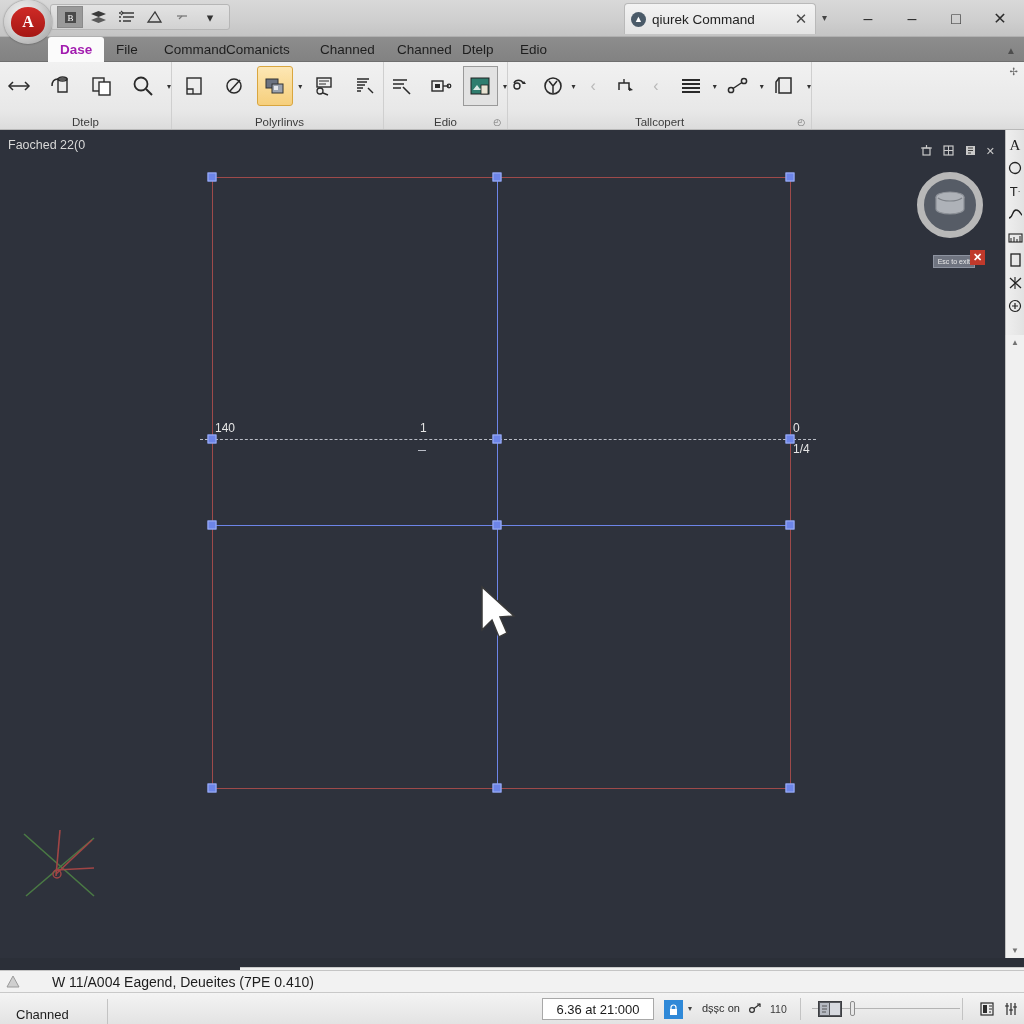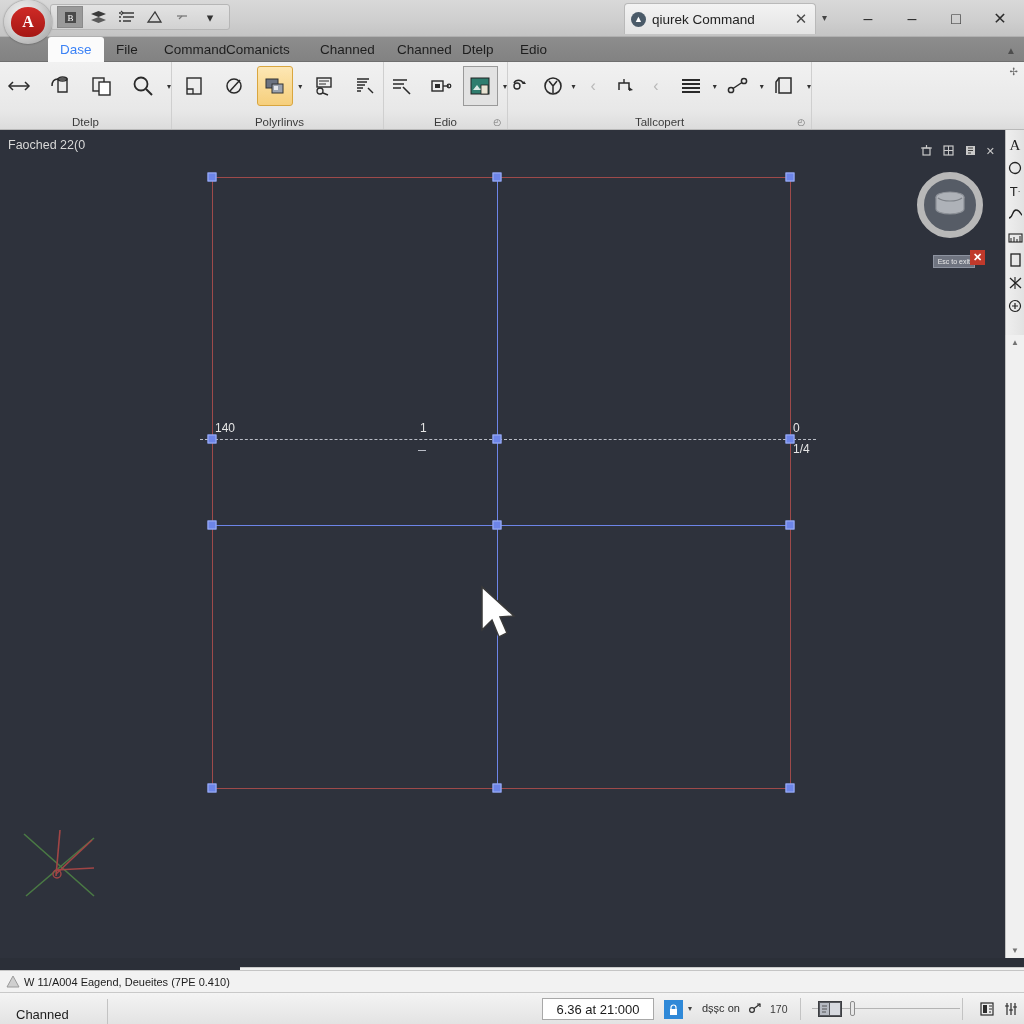--- a/index.html
+++ b/index.html
@@ -80,21 +80,21 @@
   .ribbon-tabs {
     position: absolute; left: 0; top: 37px; width: 1024px; height: 25px;
     background: linear-gradient(to bottom,#8d8d8d,#828282);
     border-bottom: 1px solid #6f6f6f;
   }
   .rtab {
     position: absolute; top: 0; height: 25px; padding: 0 12px;
     display: flex; align-items: center; font-size: 13.5px; color: #1e1e1e;
     white-space: nowrap;
   }
-  .rtab.sel { background: #fbfbfb; color: #3b82f6; border-radius: 3px 3px 0 0; }
+  .rtab.sel { background: #fbfbfb; color: #a21caf; border-radius: 3px 3px 0 0; font-weight: bold; }
   .ribbon-pin { position: absolute; right: 8px; top: 8px; font-size: 10px; color: #4d4d4d; }
 
   
   .ribbon {
     position: absolute; left: 0; top: 62px; width: 1024px; height: 68px;
     background: linear-gradient(to bottom,#f1f1f1 0%, #e8e8e8 72%, #dcdcdc 100%);
     border-bottom: 1px solid #b9b9b9;
   }
   .panel {
     position: absolute; top: 0; height: 67px;
@@ -202,21 +202,21 @@
   }
   .hs-arrow { position: absolute; right: 4px; top: 3px; font-size: 8px; color: #737373; }
 
   
   .cmdline {
     position: absolute; left: 0; bottom: 32px; width: 1024px; height: 22px;
     background: #f2f2f2; border-top: 1px solid #c5c5c5;
     display: flex; align-items: center; padding-left: 6px;
   }
   .cmd-warn { width: 14px; height: 13px; margin-right: 4px; }
-  .cmd-text { font-size: 11px; color: #1d1d1d; white-space: nowrap; }
+  .cmd-text { font-size: 14px; color: #1d1d1d; white-space: nowrap; margin-left: 28px; }
 
   
   .statusbar {
     position: absolute; left: 0; bottom: 0; width: 1024px; height: 32px;
     background: linear-gradient(to bottom,#f4f4f4,#e3e3e3);
     border-top: 1px solid #c9c9c9;
     display: flex; align-items: center;
   }
   .sb-model {
     width: 108px; height: 31px; display: flex; align-items: center;
@@ -639,21 +639,21 @@
     </div>
     <div class="sb-cv">▾</div>
     <div class="sb-osnap">dșșc on</div>
     <div class="sb-iso">
       <svg width="14" height="12" viewBox="0 0 14 12">
           <circle cx="4" cy="8" r="2.4" fill="none" stroke="#2e2e2e" stroke-width="1.2"></circle>
           <path d="M6 6.5 12 2" stroke="#2e2e2e" stroke-width="1.2"></path>
           <path d="M9 2h3v3" fill="none" stroke="#2e2e2e" stroke-width="1.2"></path>
         </svg>
     </div>
-    <div class="sb-scale">170</div>
+    <div class="sb-scale">110</div>
 
     <div class="sb-div" style="left:800px;"></div>
     <div class="sb-slider"></div>
     <div class="sb-sliderbox">
       <svg width="22" height="14" viewBox="0 0 22 14">
           <rect x="1" y="1" width="9" height="12" fill="#b6bac2"></rect>
           <rect x="11" y="1" width="10" height="12" fill="#d7dae0"></rect>
           <path d="M3 4h5M3 7h5M3 10h4" stroke="#3a3a3a" stroke-width=".8"></path>
         </svg>
     </div>

